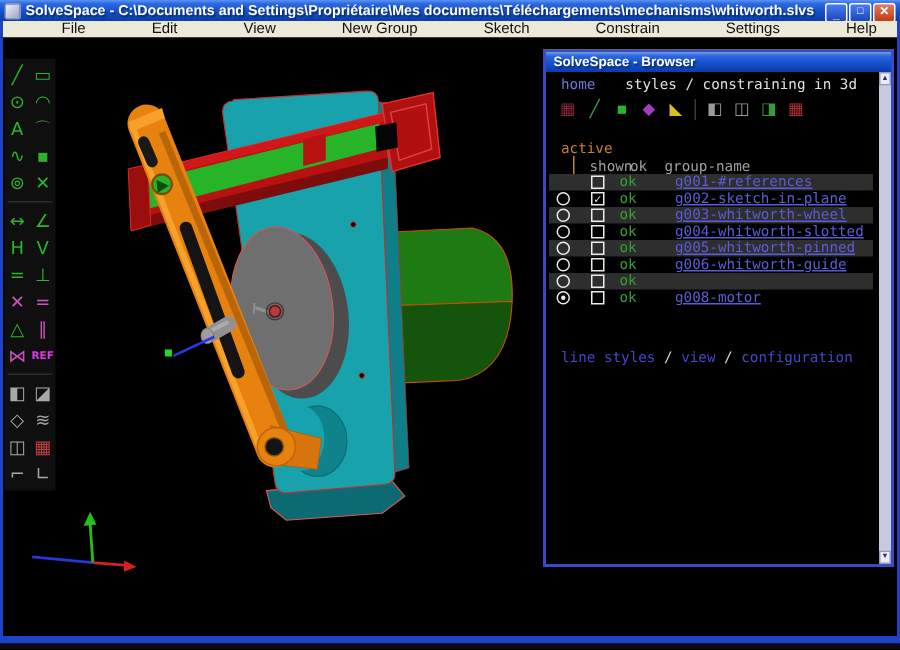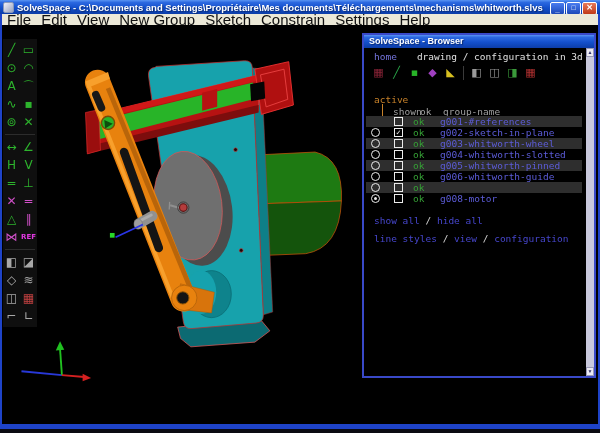--- a/index.html
+++ b/index.html
@@ -18,21 +18,21 @@
   .cap-btn{width:13px;height:11px;border:1px solid #fff;border-radius:2px;
     background:linear-gradient(180deg,#4a7cf0,#1c48b8);position:relative;}
   .cap-btn.close{background:linear-gradient(180deg,#e87a5a,#c03a18);}
   .cap-btn span{position:absolute;color:#fff;font-size:8px;line-height:8px;font-weight:bold;
     left:0;right:0;text-align:center;}
   .cap-btn .mini{bottom:0px;} .cap-btn .maxi{top:1px;font-size:7px;} .cap-btn .xx{top:1px;}
 
   .menubar{position:absolute;left:0;top:14px;width:600px;height:11px;background:#ece9d8;
     border-left:2px solid #1e43c8;border-right:2px solid #1e43c8;box-sizing:border-box;
     display:flex;align-items:center;gap:0;}
-  .menu-item{font-size:15px;color:#111;padding:0 5px;line-height:11px;white-space:nowrap;}
+  .menu-item{font-size:10px;color:#111;padding:0 5px;line-height:11px;white-space:nowrap;margin-left:34px;}
 
   .main{position:absolute;left:0;top:25px;width:600px;height:399px;background:#000;}
   .win-border{position:absolute;background:#1e43c8;}
   .wb-left{left:0;top:25px;width:2px;height:404px;}
   .wb-right{right:0;top:25px;width:2px;height:404px;}
   .wb-bottom{left:0;top:424px;width:600px;height:5px;}
   .below-strip{position:absolute;left:0;top:429px;width:600px;height:4px;background:#0b0b12;}
 
   
   .toolbar{position:absolute;left:3px;top:14px;width:34px;background:#0f0f0f;
@@ -68,21 +68,21 @@
   .b-row{height:11px;display:flex;align-items:center;}
   .b-row.striped{background:#2e2e2e;}
   .radio{width:7px;height:7px;border:1px solid #ececec;border-radius:50%;
     margin-left:5px;flex:0 0 auto;position:relative;box-sizing:content-box;}
   .radio.hidden{visibility:hidden;}
   .radio.on::after{content:"";position:absolute;left:2px;top:2px;width:3px;height:3px;
     border-radius:50%;background:#ececec;}
   .check{width:7px;height:7px;border:1px solid #ececec;margin-left:14px;flex:0 0 auto;
     font-size:8px;line-height:7px;text-align:center;color:#ececec;box-sizing:content-box;}
   .okcell{margin-left:10px;width:20px;color:var(--c-ok_green);flex:0 0 auto;}
-  .gname{margin-left:7px;color:var(--c-name_blue);white-space:nowrap;}
+  .gname{margin-left:17px;color:var(--c-name_blue);white-space:nowrap;text-decoration:underline;}
   .b-showall{position:absolute;left:10px;top:167px;white-space:pre;}
   .b-styles{position:absolute;left:10px;top:185px;white-space:pre;}
   .tlink{color:var(--c-link_blue);} .tplain{color:#d8d8d8;}
   .b-scroll{position:absolute;right:0;top:13px;bottom:0;width:8px;background:#c9c9dd;}
   .sc-btn{position:absolute;left:0;width:8px;height:9px;background:#ecebf4;
     border:1px solid #9a9ab8;box-sizing:border-box;font-size:5px;line-height:7px;
     text-align:center;color:#30306a;}
   .sc-up{top:0;} .sc-down{bottom:0;}
 
   svg{position:absolute;left:0;top:0;}
@@ -228,21 +228,21 @@
         <div class="tb-icon c-gr">≋</div>
         <div class="tb-icon c-gr">◫</div>
         <div class="tb-icon c-rb">▦</div>
         <div class="tb-icon c-gr">⌐</div>
         <div class="tb-icon c-gr">∟</div>
       </div>
 
     <div class="browser">
       <div class="b-title">SolveSpace - Browser</div>
       <div class="b-body">
-        <div class="b-line1"><span class="home-link">home</span><span>drawing / configuration in 3d</span></div>
+        <div class="b-line1"><span class="home-link">home</span><span>styles / constraining in 3d</span></div>
         <div class="b-icons">
             <div class="v-icon" style="color: rgb(139, 36, 56);">▦</div>
             <div class="v-icon" style="color: rgb(42, 168, 74);">╱</div>
             <div class="v-icon" style="color: rgb(40, 180, 40);">▪</div>
             <div class="v-icon" style="color: rgb(160, 64, 192);">◆</div>
             <div class="v-icon" style="color: rgb(216, 192, 32);">◣</div>
             <div class="v-sep"></div>
             <div class="v-icon" style="color: rgb(154, 154, 154);">◧</div>
             <div class="v-icon" style="color: rgb(154, 154, 154);">◫</div>
             <div class="v-icon" style="color: rgb(58, 154, 58);">◨</div>
@@ -297,21 +297,20 @@
               <span class="check"></span>
               <span class="okcell">ok</span>
             </div>
             <div class="b-row">
               <span class="radio on"></span>
               <span class="check"></span>
               <span class="okcell">ok</span>
               <span class="gname">g008-motor</span>
             </div>
           </div>
-        <div class="b-showall"><span class="tlink">show all</span><span class="tplain"> / </span><span class="tlink">hide all</span></div>
         <div class="b-styles"><span class="tlink">line styles</span><span class="tplain"> / </span><span class="tlink">view</span><span class="tplain"> / </span><span class="tlink">configuration</span></div>
       </div>
       <div class="b-scroll">
         <div class="sc-btn sc-up">▲</div>
         <div class="sc-btn sc-down">▼</div>
       </div>
     </div>
   </div>
 
   <div class="win-border wb-left"></div>

